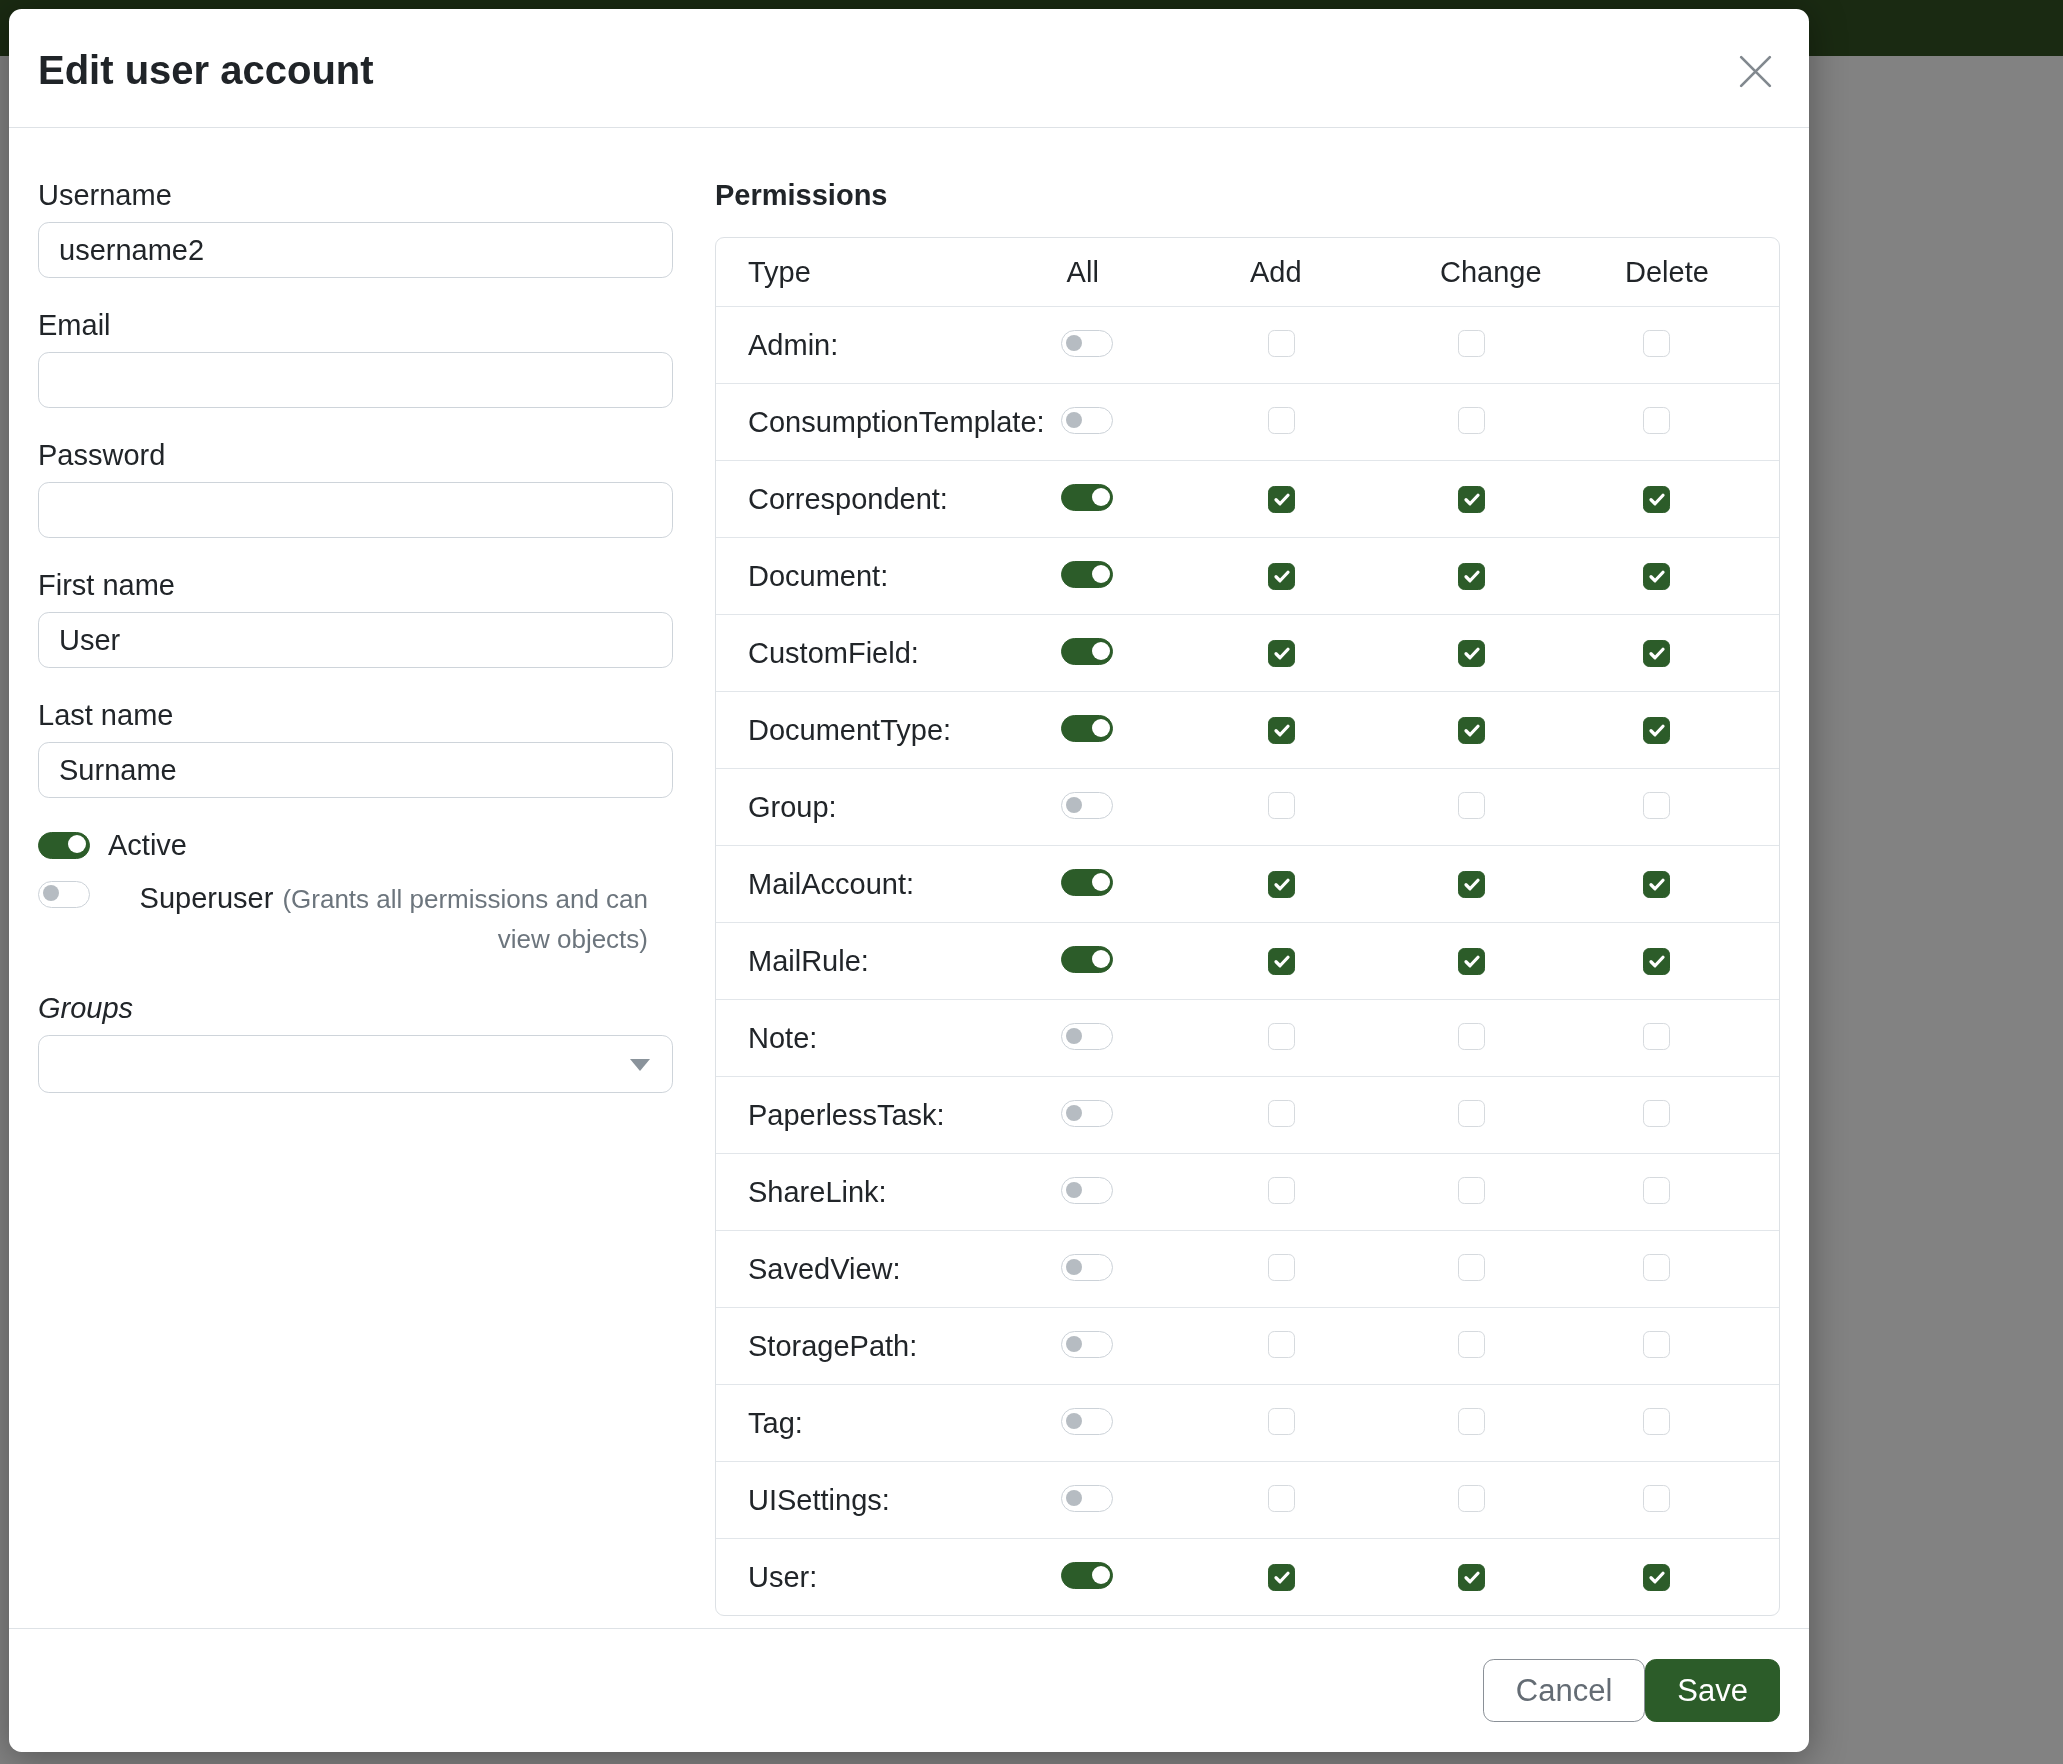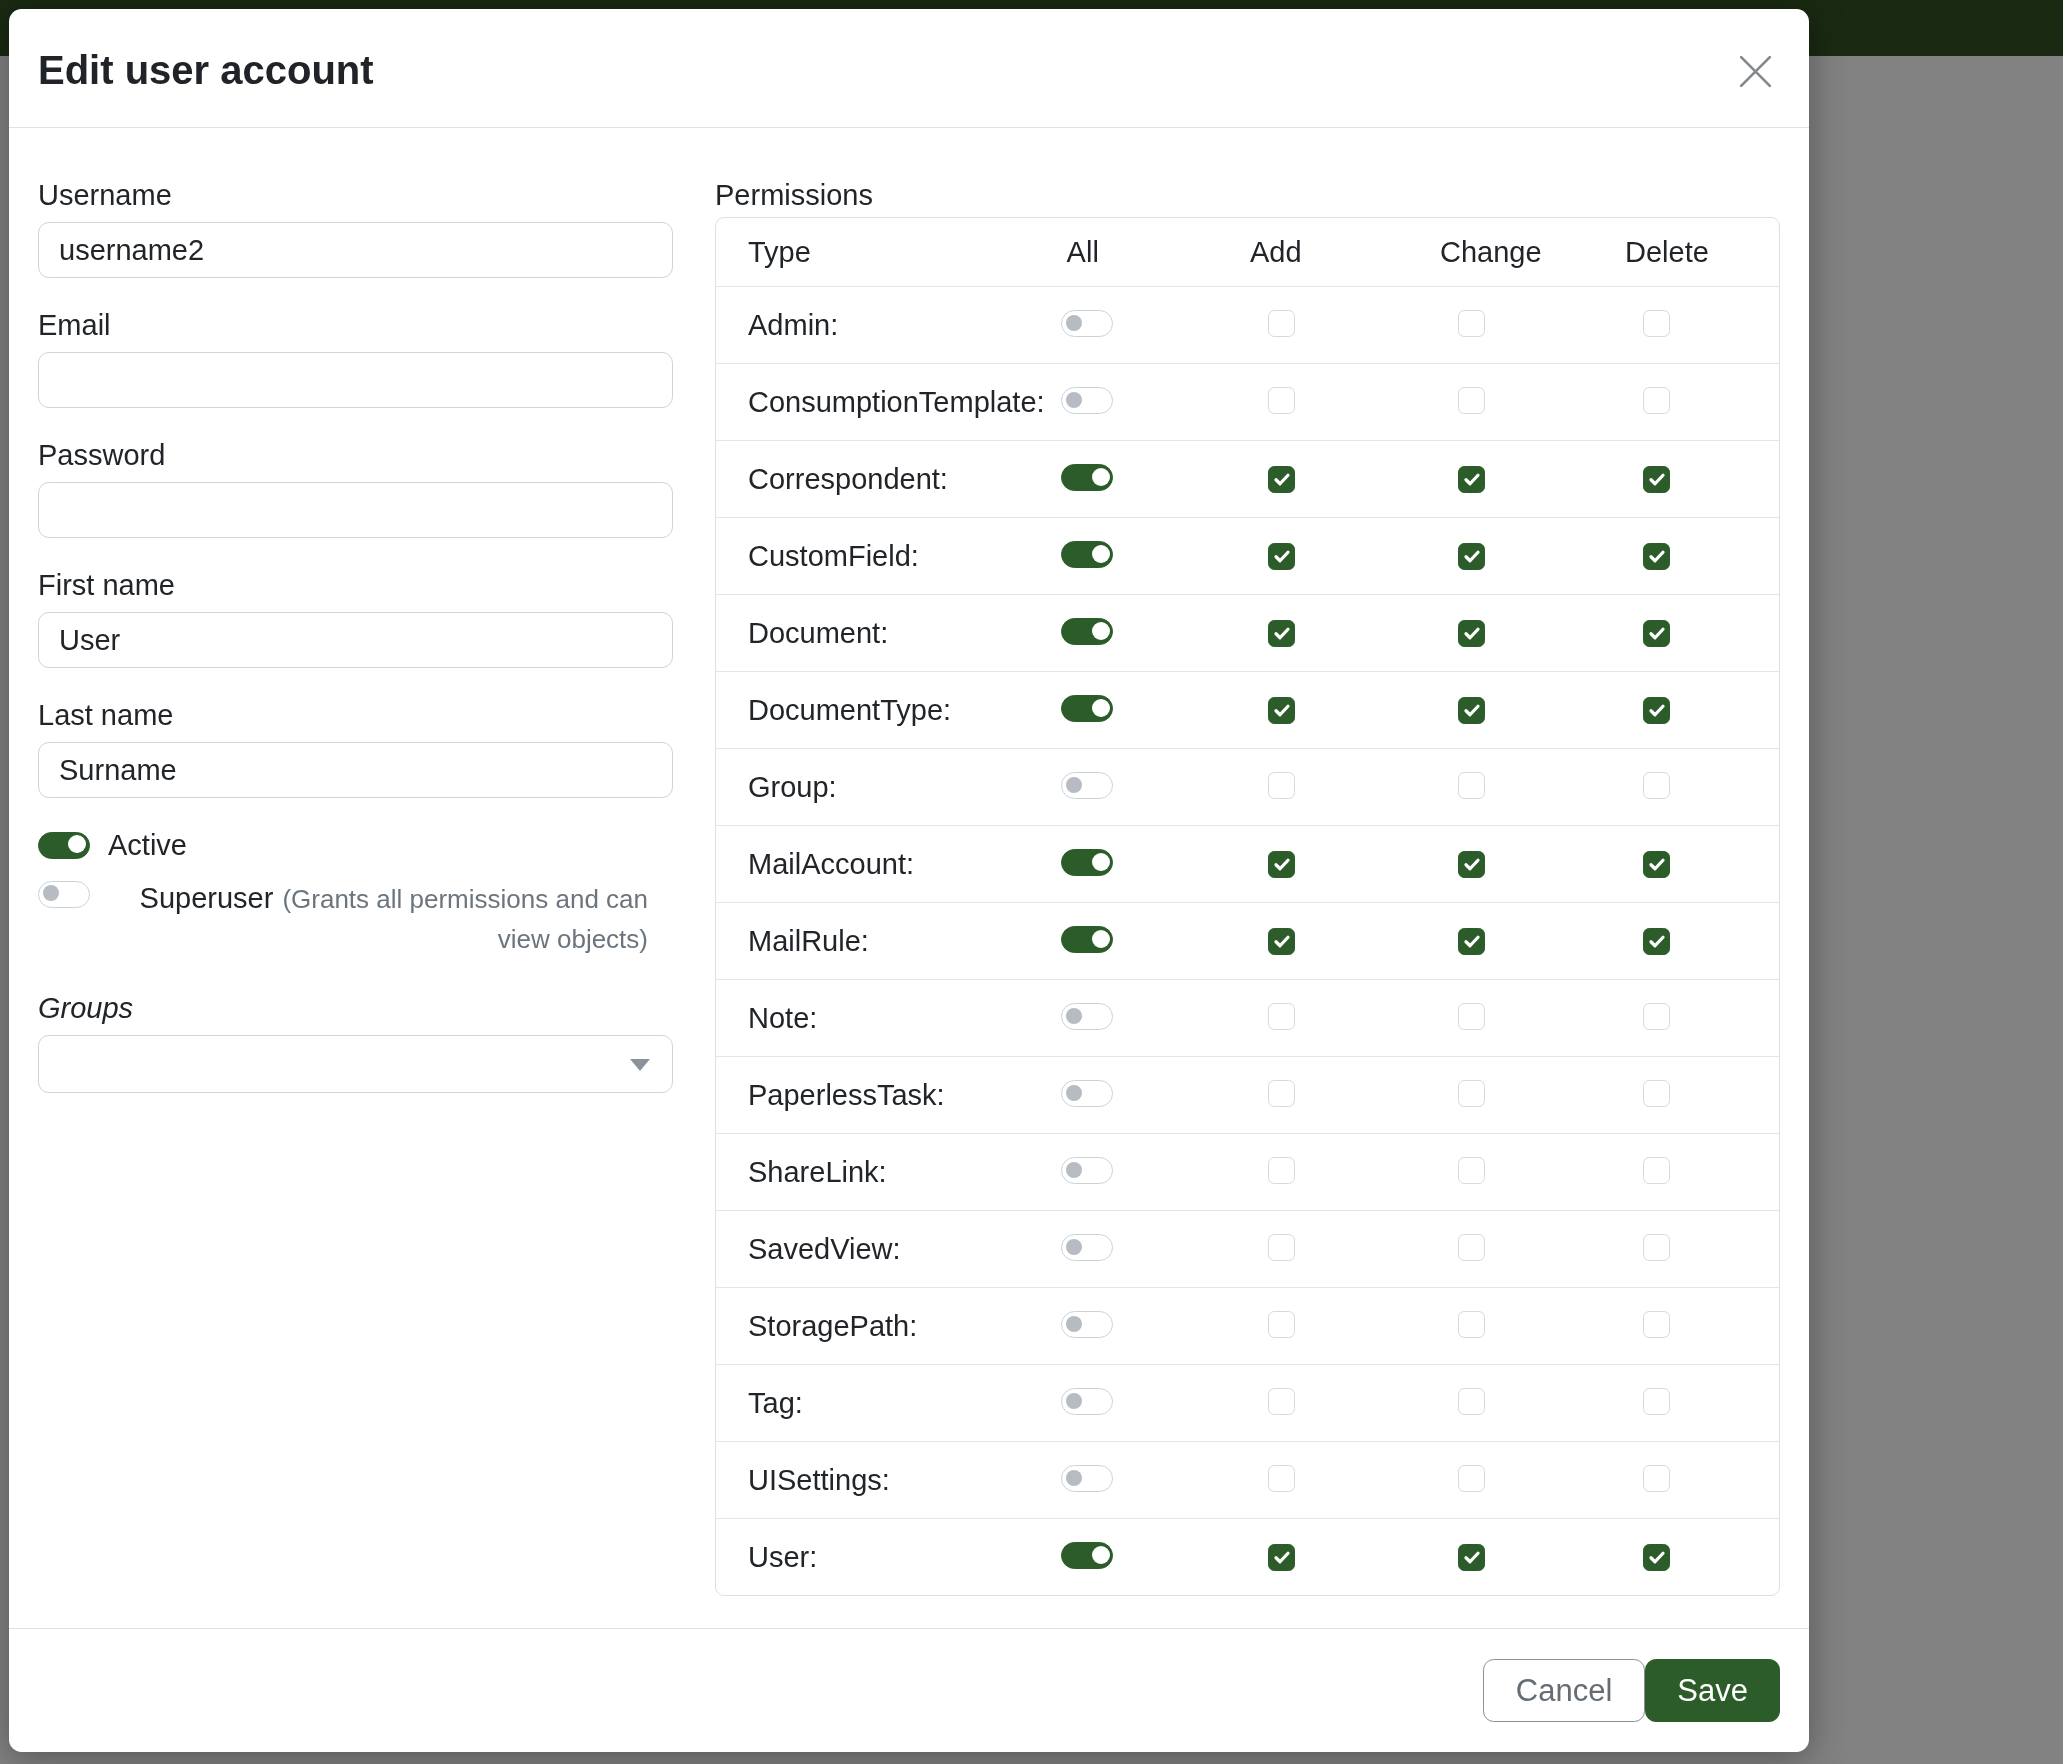--- a/index.html
+++ b/index.html
@@ -48,21 +48,21 @@
   .check-row .switch{margin-right:18px;margin-top:1.8px;}
   .active-row .switch{margin-top:0;}
   .su-text{max-width:540px;}
   .su-label{color:var(--text);margin-right:9px;}
   .su-hint{color:var(--muted);font-size:26px;line-height:40px;}
   .groups-field{margin-top:31px;font-style:italic;}
   .select-box{position:relative;height:58px;border:1.8px solid var(--border);border-radius:10.8px;background:#fff;cursor:pointer;}
   .select-caret{position:absolute;right:21.6px;top:23.4px;width:0;height:0;
     border-left:10px solid transparent;border-right:10px solid transparent;border-top:12.6px solid #8a939b;}
   
-  .perm-heading{font-size:29px;line-height:36px;margin:0 0 4px;font-weight:400;color:var(--text);}
+  .perm-heading{font-size:29px;line-height:36px;margin:0 0 24px;font-weight:700;color:var(--text);}
   .perm-table{border:1.8px solid var(--table-border);border-radius:9px;overflow:hidden;background:#fff;}
   .perm-grid{display:grid;grid-template-columns:306px 196px 190px 185px 192px 1fr;align-items:center;padding-left:32px;}
   .perm-head{height:68px;font-size:29px;color:var(--text);}
   .perm-head .col-all{padding-left:12.6px;}
   .perm-row{height:77px;border-top:1.8px solid var(--row-sep);}
   .perm-type{font-size:29px;color:var(--text);}
   .toggle-cell{padding-left:7.2px;}
   .cb-cell{padding-left:18px;}
   .cb{display:inline-flex;align-items:center;justify-content:center;width:27px;height:27px;border-radius:6.3px;border:1.8px solid #d6dade;background:#fff;}
   .cb.checked{background:var(--green);border-color:var(--green);}
@@ -215,56 +215,56 @@
     <span class="cb-cell">
       <span class="cb checked">
                   <svg width="20" height="20" viewBox="0 0 16 16">
                     <path d="M3.2 8.6l3.2 3.2 6.4-6.8" fill="none" stroke="#fff" stroke-width="2.6" stroke-linecap="round" stroke-linejoin="round"></path>
                   </svg>
                 </span>
     </span>
   </div>
 
   <div class="perm-grid perm-row">
+    <span class="perm-type">Document:</span>
+    <span class="toggle-cell">
+      <span class="switch on"><span class="knob"></span></span>
+    </span>
+    <span class="cb-cell">
+      <span class="cb checked">
+                  <svg width="20" height="20" viewBox="0 0 16 16">
+                    <path d="M3.2 8.6l3.2 3.2 6.4-6.8" fill="none" stroke="#fff" stroke-width="2.6" stroke-linecap="round" stroke-linejoin="round"></path>
+                  </svg>
+                </span>
+    </span>
+    <span class="cb-cell">
+      <span class="cb checked">
+                  <svg width="20" height="20" viewBox="0 0 16 16">
+                    <path d="M3.2 8.6l3.2 3.2 6.4-6.8" fill="none" stroke="#fff" stroke-width="2.6" stroke-linecap="round" stroke-linejoin="round"></path>
+                  </svg>
+                </span>
+    </span>
+    <span class="cb-cell">
+      <span class="cb checked">
+                  <svg width="20" height="20" viewBox="0 0 16 16">
+                    <path d="M3.2 8.6l3.2 3.2 6.4-6.8" fill="none" stroke="#fff" stroke-width="2.6" stroke-linecap="round" stroke-linejoin="round"></path>
+                  </svg>
+                </span>
+    </span>
+    <span class="cb-cell">
+      <span class="cb checked">
+                  <svg width="20" height="20" viewBox="0 0 16 16">
+                    <path d="M3.2 8.6l3.2 3.2 6.4-6.8" fill="none" stroke="#fff" stroke-width="2.6" stroke-linecap="round" stroke-linejoin="round"></path>
+                  </svg>
+                </span>
+    </span>
+  </div>
+
+  <div class="perm-grid perm-row">
     <span class="perm-type">CustomField:</span>
-    <span class="toggle-cell">
-      <span class="switch on"><span class="knob"></span></span>
-    </span>
-    <span class="cb-cell">
-      <span class="cb checked">
-                  <svg width="20" height="20" viewBox="0 0 16 16">
-                    <path d="M3.2 8.6l3.2 3.2 6.4-6.8" fill="none" stroke="#fff" stroke-width="2.6" stroke-linecap="round" stroke-linejoin="round"></path>
-                  </svg>
-                </span>
-    </span>
-    <span class="cb-cell">
-      <span class="cb checked">
-                  <svg width="20" height="20" viewBox="0 0 16 16">
-                    <path d="M3.2 8.6l3.2 3.2 6.4-6.8" fill="none" stroke="#fff" stroke-width="2.6" stroke-linecap="round" stroke-linejoin="round"></path>
-                  </svg>
-                </span>
-    </span>
-    <span class="cb-cell">
-      <span class="cb checked">
-                  <svg width="20" height="20" viewBox="0 0 16 16">
-                    <path d="M3.2 8.6l3.2 3.2 6.4-6.8" fill="none" stroke="#fff" stroke-width="2.6" stroke-linecap="round" stroke-linejoin="round"></path>
-                  </svg>
-                </span>
-    </span>
-    <span class="cb-cell">
-      <span class="cb checked">
-                  <svg width="20" height="20" viewBox="0 0 16 16">
-                    <path d="M3.2 8.6l3.2 3.2 6.4-6.8" fill="none" stroke="#fff" stroke-width="2.6" stroke-linecap="round" stroke-linejoin="round"></path>
-                  </svg>
-                </span>
-    </span>
-  </div>
-
-  <div class="perm-grid perm-row">
-    <span class="perm-type">Document:</span>
     <span class="toggle-cell">
       <span class="switch on"><span class="knob"></span></span>
     </span>
     <span class="cb-cell">
       <span class="cb checked">
                   <svg width="20" height="20" viewBox="0 0 16 16">
                     <path d="M3.2 8.6l3.2 3.2 6.4-6.8" fill="none" stroke="#fff" stroke-width="2.6" stroke-linecap="round" stroke-linejoin="round"></path>
                   </svg>
                 </span>
     </span>

